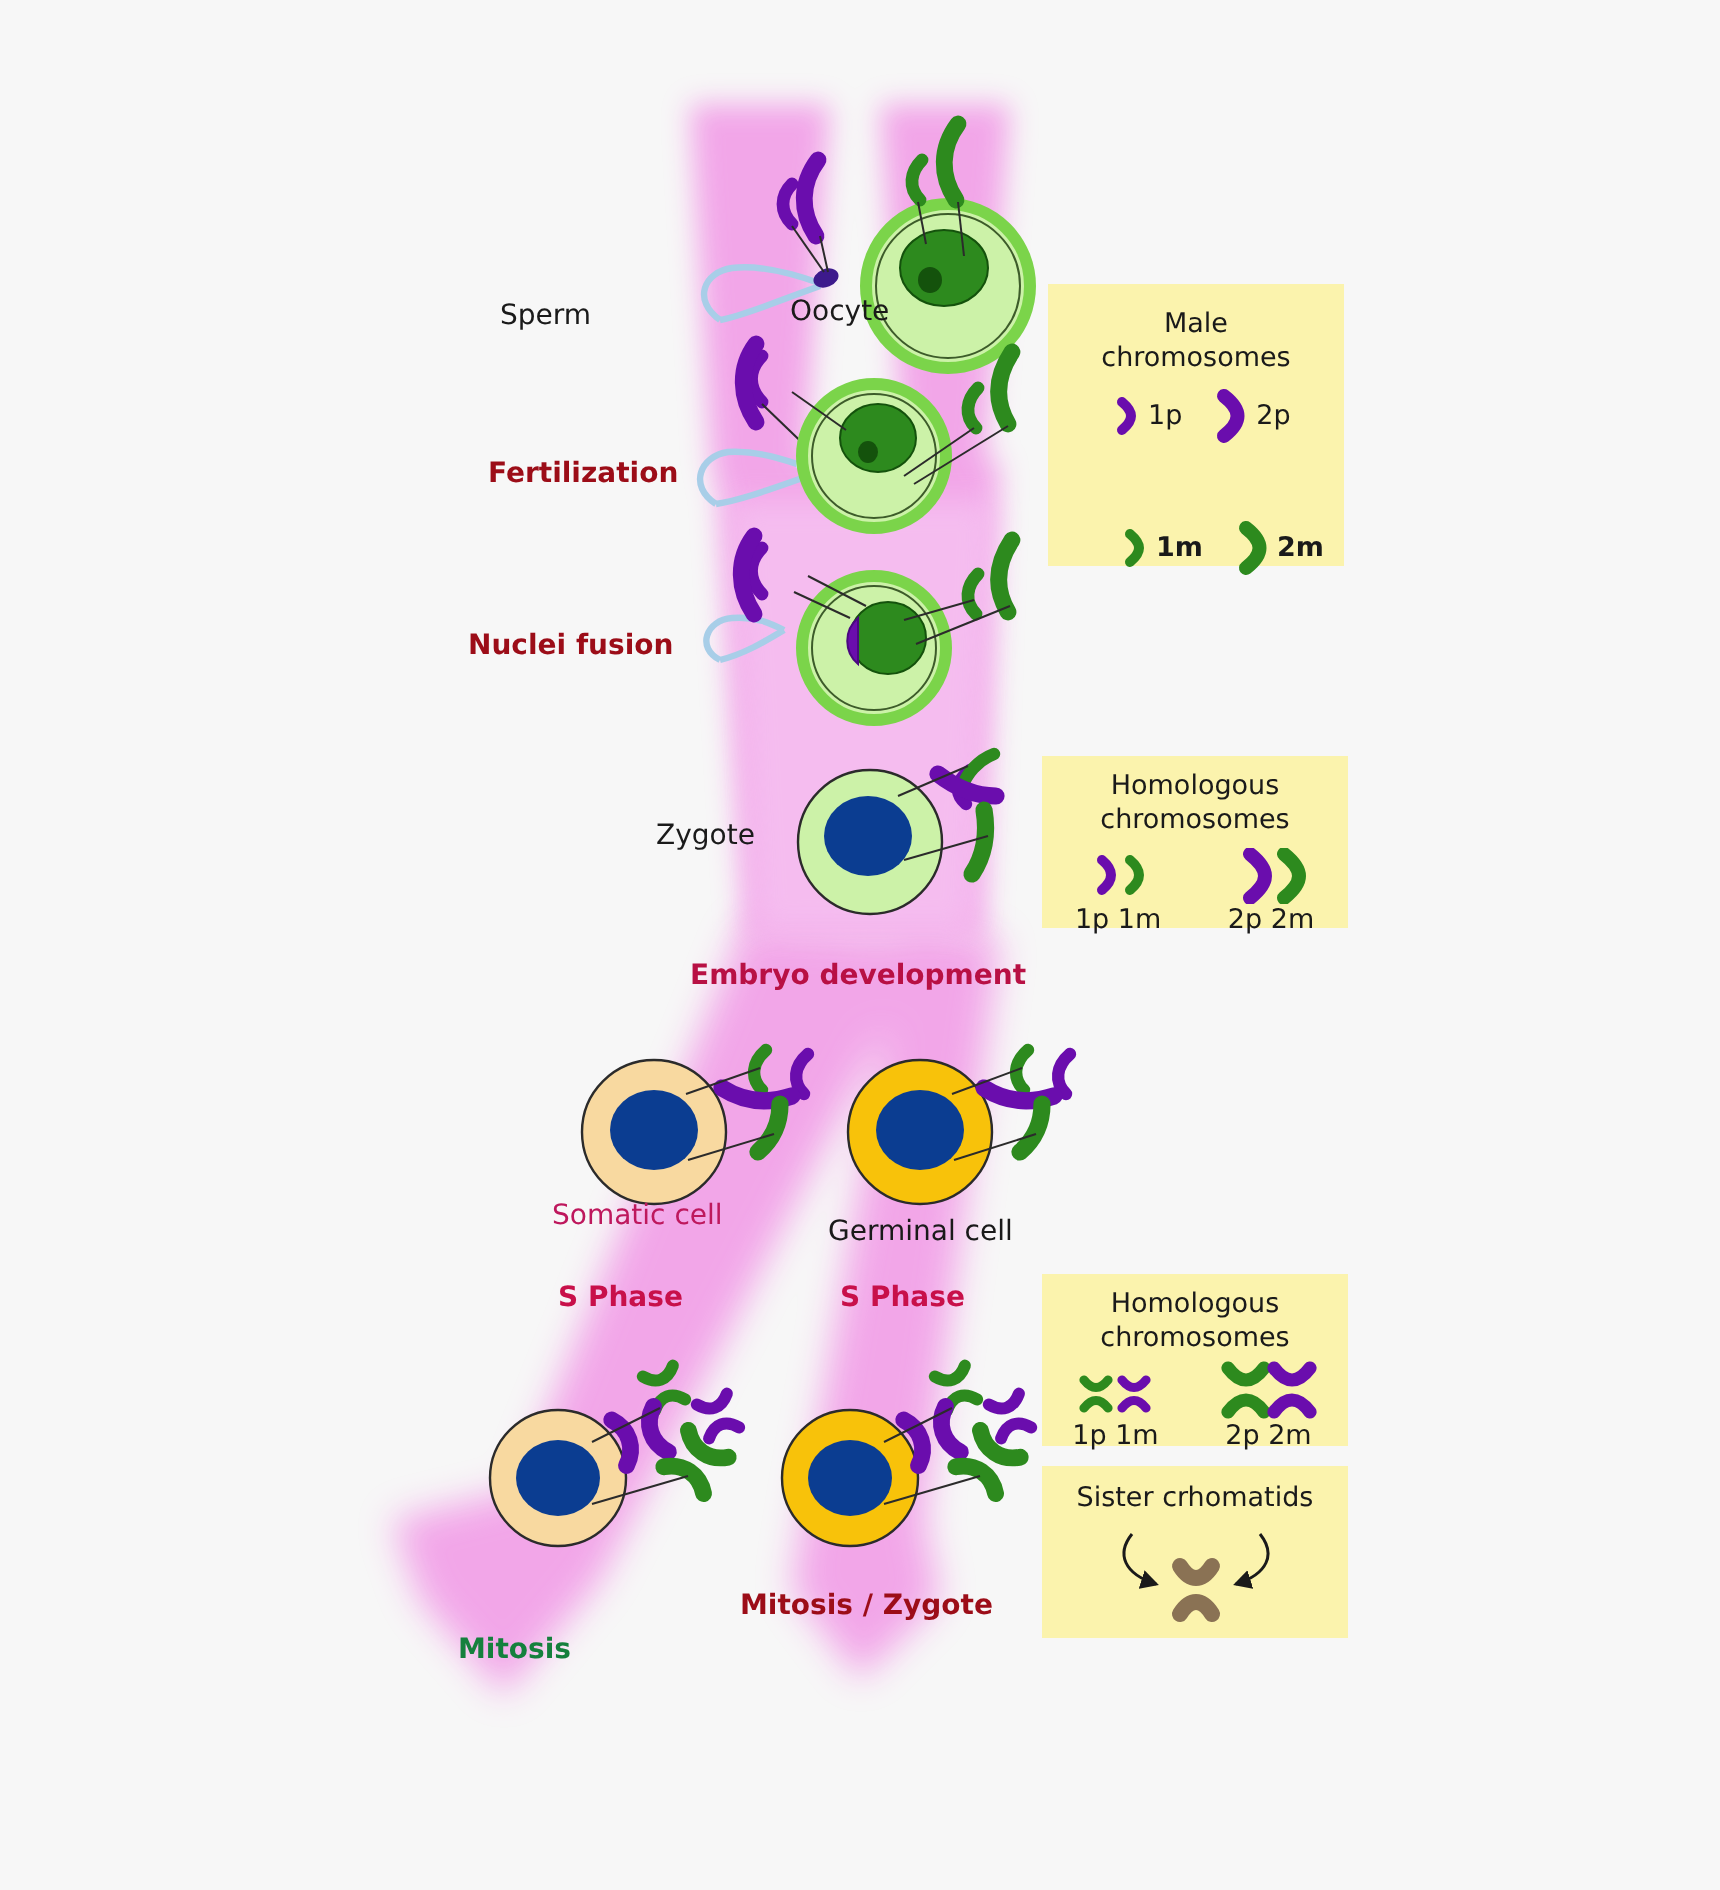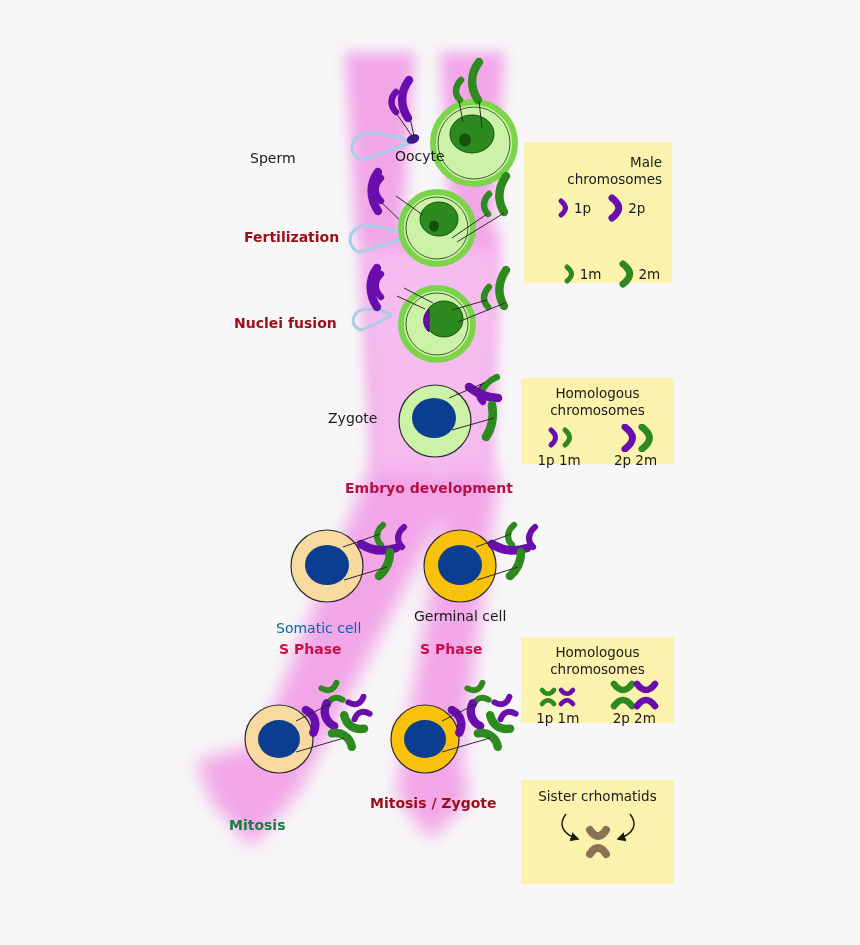--- a/index.html
+++ b/index.html
@@ -40,21 +40,21 @@
     background: #fbf3ad;
     box-sizing: border-box;
   }
   .legend-title {
     text-align: center;
     font-size: 13.5px;
     color: #1a1a1a;
     line-height: 1.28;
   }
   .legend-title.left {
-    text-align: right;
+    text-align: center;
   }
   .legend-row {
     display: flex;
     align-items: center;
     justify-content: center;
   }
   .legend-cap {
     font-size: 13.5px;
     color: #1a1a1a;
     white-space: nowrap;
@@ -266,40 +266,40 @@
       <line x1="442" y1="752" x2="490" y2="738" stroke="#2b2b2b" stroke-width="1"></line>
     </g>
   </svg>
 
   <div class="stage-label" style="left:250px;top:150px;color:#1a1a1a;">Sperm</div>
   <div class="stage-label" style="left:395px;top:148px;color:#1a1a1a;text-align:right;">Oocyte</div>
   <div class="stage-label em" style="left:244px;top:229px;color:#9c0d18;">Fertilization</div>
   <div class="stage-label em" style="left:234px;top:315px;color:#9c0d18;">Nuclei fusion</div>
   <div class="stage-label" style="left:328px;top:410px;color:#1a1a1a;">Zygote</div>
   <div class="stage-label em" style="left:345px;top:480px;color:#b81044;">Embryo development</div>
-  <div class="stage-label" style="left:276px;top:620px;color:#0369a1;">Somatic cell</div>
+  <div class="stage-label" style="left:276px;top:600px;color:#be185d;">Somatic cell</div>
   <div class="stage-label" style="left:414px;top:608px;color:#1a1a1a;">Germinal cell</div>
   <div class="stage-label em" style="left:279px;top:641px;color:#c8104a;">S Phase</div>
   <div class="stage-label em" style="left:420px;top:641px;color:#c8104a;">S Phase</div>
   <div class="stage-label em" style="left:229px;top:817px;color:#15803d;">Mitosis</div>
   <div class="stage-label em" style="left:370px;top:795px;color:#9c0d18;">Mitosis / Zygote</div>
 
   <div class="legend-box" style="left:524px;top:142px;width:148px;height:141px;padding:12px 10px 0 10px;">
     <div class="legend-title left" style="margin-bottom:4px;">Male chromosomes</div>
     <div class="legend-row" style="justify-content:flex-start;padding-left:22px;margin-bottom:36px;">
       <svg class="chrom-svg" width="14" height="26" viewBox="0 0 14 26">
         <path d="M5,6 C11,11 11,15 5,20" fill="none" stroke="#6a0dad" stroke-width="5" stroke-linecap="round"></path>
       </svg>
       <span class="legend-cap" style="margin:0 16px 0 4px;">1p</span>
       <svg class="chrom-svg" width="17" height="30" viewBox="0 0 17 30">
         <path d="M5,5 C14,12 14,18 5,25" fill="none" stroke="#6a0dad" stroke-width="7" stroke-linecap="round"></path>
       </svg>
       <span class="legend-cap" style="margin-left:4px;">2p</span>
     </div>
-    <div class="legend-row" style="justify-content:center;padding-left:26px;">
+    <div class="legend-row" style="justify-content:center;padding-left:26px;font-weight:bold;">
       <svg class="chrom-svg" width="14" height="26" viewBox="0 0 14 26">
         <path d="M5,6 C11,11 11,15 5,20" fill="none" stroke="#2d8a1e" stroke-width="5" stroke-linecap="round"></path>
       </svg>
       <span class="legend-cap" style="margin:0 16px 0 4px;">1m</span>
       <svg class="chrom-svg" width="17" height="30" viewBox="0 0 17 30">
         <path d="M5,5 C14,12 14,18 5,25" fill="none" stroke="#2d8a1e" stroke-width="7" stroke-linecap="round"></path>
       </svg>
       <span class="legend-cap" style="margin-left:4px;">2m</span>
     </div>
   </div>
@@ -343,21 +343,21 @@
       <div style="text-align:center;">
         <svg class="chrom-svg" width="50" height="30" viewBox="0 0 50 30" style="margin:0 auto;">
           <path d="M5,4 C11,12 17,12 23,4 M5,26 C11,18 17,18 23,26" fill="none" stroke="#2d8a1e" stroke-width="6.6" stroke-linecap="round"></path>
           <path d="M28,4 C34,12 40,12 46,4 M28,26 C34,18 40,18 46,26" fill="none" stroke="#6a0dad" stroke-width="6.6" stroke-linecap="round"></path>
         </svg>
         <div class="legend-cap">2p 2m</div>
       </div>
     </div>
   </div>
 
-  <div class="legend-box" style="left:521px;top:733px;width:153px;height:104px;padding-top:8px;margin-top:47px;">
+  <div class="legend-box" style="left:521px;top:733px;width:153px;height:86px;padding-top:8px;">
     <div class="legend-title">Sister crhomatids</div>
     <svg width="120" height="54" viewBox="0 0 120 54" style="display:block;margin:3px auto 0 auto;">
       <defs>
         <marker id="ah" markerWidth="7" markerHeight="7" refX="5" refY="3.2" orient="auto">
           <path d="M0,0 L6,3.2 L0,6.4 Z" fill="#1a1a1a"></path>
         </marker>
       </defs>
       <path d="M28,6 C20,16 24,26 40,31" fill="none" stroke="#1a1a1a" stroke-width="1.5" marker-end="url(#ah)"></path>
       <path d="M92,6 C100,16 96,26 80,31" fill="none" stroke="#1a1a1a" stroke-width="1.5" marker-end="url(#ah)"></path>
       <path d="M52,22 C57,30 63,30 68,22 M52,46 C57,38 63,38 68,46" fill="none" stroke="#8a7254" stroke-width="8" stroke-linecap="round"></path>

